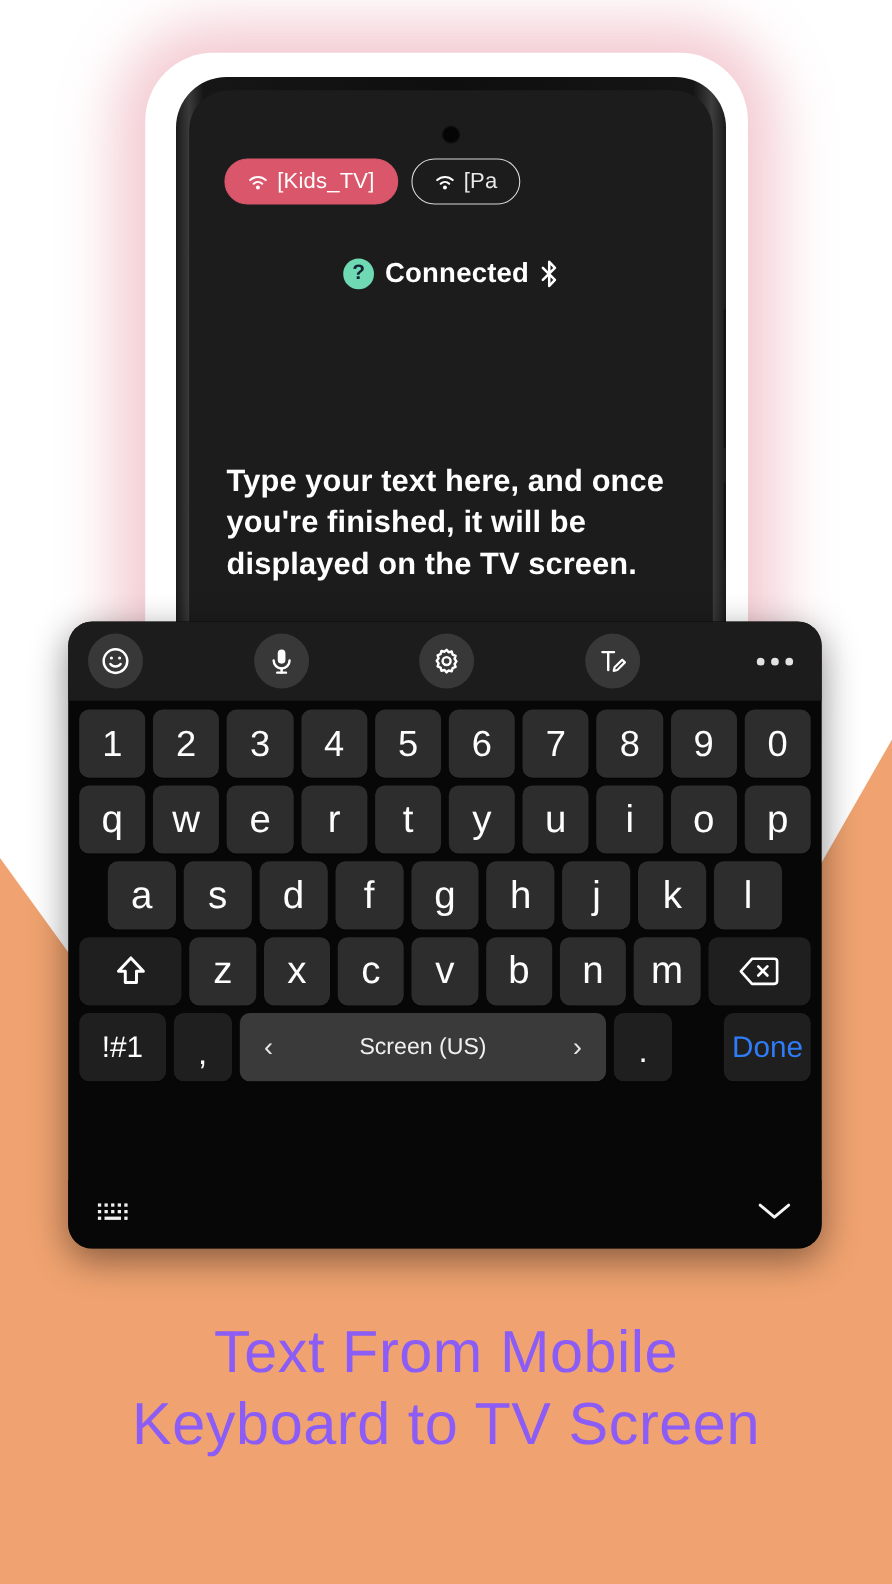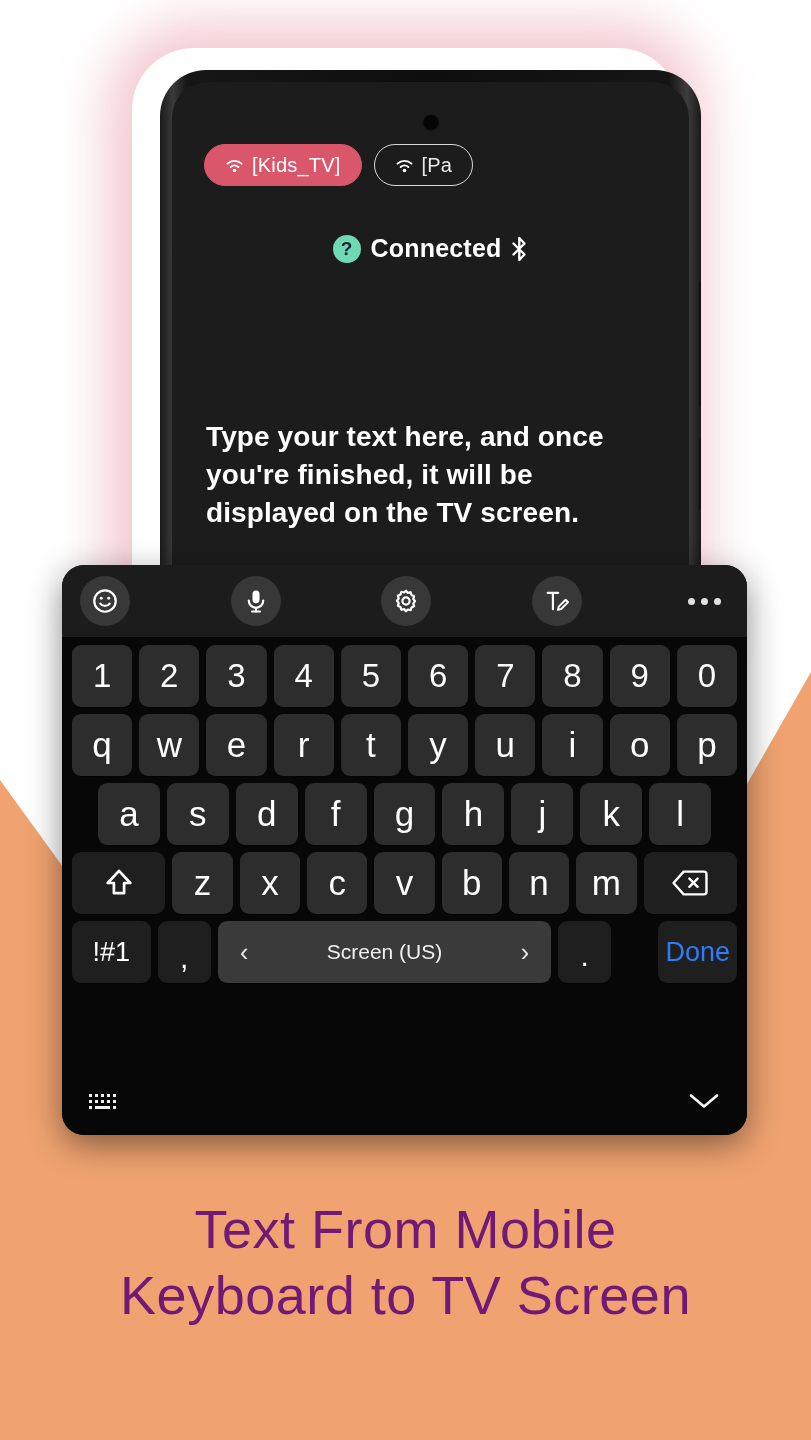--- a/index.html
+++ b/index.html
@@ -28,21 +28,21 @@
     clip-path:polygon(100% 0, 100% 100%, 0 100%);
   }
 
   
   #phone-glow {
     position:absolute; left:132px; top:48px; width:548px; height:620px;
     border-radius:62px;
     box-shadow:0 0 52px 26px rgba(226,122,140,0.40);
   }
   #phone {
-    position:absolute; left:160px; top:70px; width:541px; height:600px;
+    position:absolute; left:160px; top:70px; width:500px; height:600px;
     border-radius:46px 46px 0 0;
     background:linear-gradient(90deg,#1b1b1b 0%,#3a3a3a 2.4%,#161616 5%,#0e0e0e 50%,#151515 94%,#3d3d3d 97.4%,#1a1a1a 100%);
     padding:12px 12px 0 12px;
     overflow:hidden;
   }
   #phone-screen {
     position:relative; width:100%; height:100%;
     border-radius:36px 36px 0 0;
     background:#1c1c1c;
     overflow:hidden;
@@ -141,21 +141,21 @@
   .chev { font-size:25px; color:#e6e6e6; line-height:1; }
 
   #kb-bottom {
     height:62px; display:flex; align-items:center; justify-content:space-between;
     padding:0 26px 6px 26px; background:#070707;
   }
 
   
   #caption {
     position:absolute; left:0; right:0; top:1196px;
-    text-align:center; color:#701a75;
+    text-align:center; color:#8b5cf6;
     font-size:54px; line-height:66px; font-weight:300; letter-spacing:.5px;
   }
 </style>
 </head>
 <body>
 
 <div id="bg-white"></div>
 <div id="bg-orange-band"></div>
 <div id="bg-orange-wedge-l"></div>
 <div id="bg-orange-wedge-r"></div>

